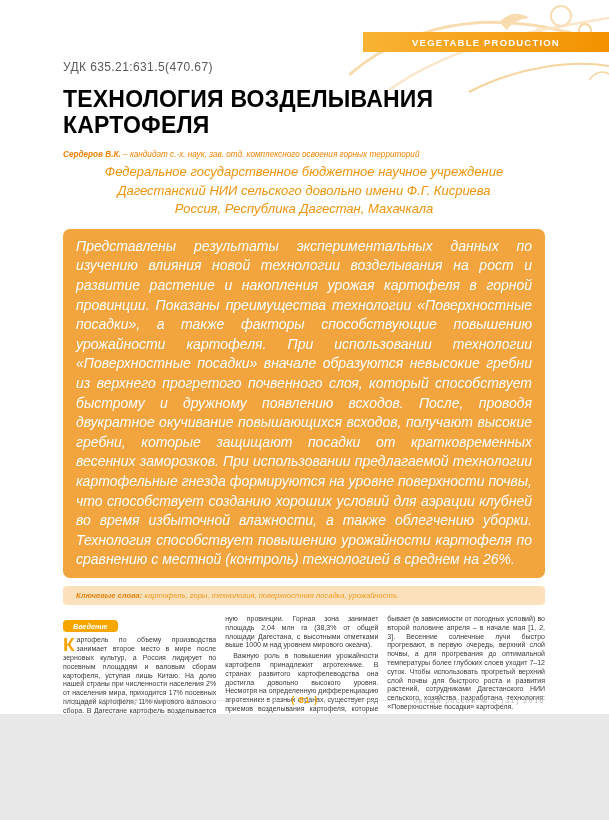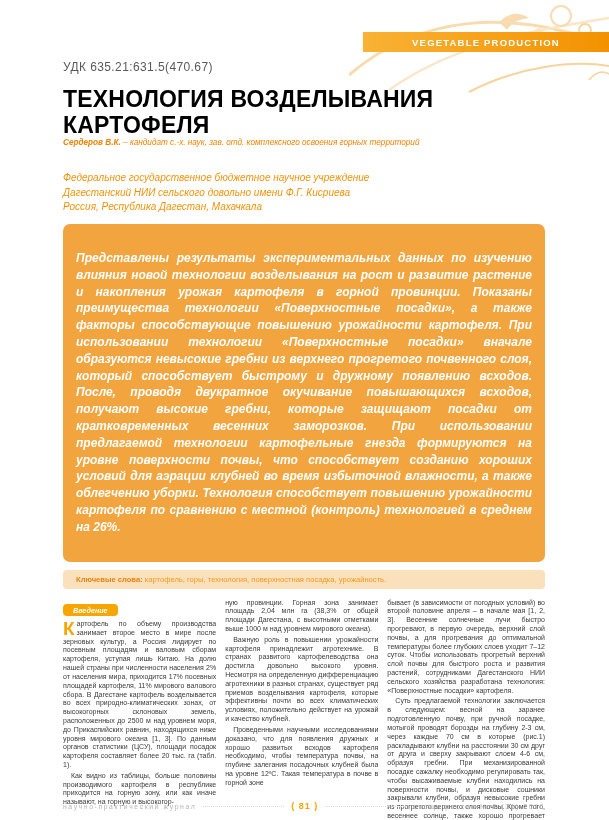--- a/index.html
+++ b/index.html
@@ -1,47 +1,47 @@
 <!DOCTYPE html>
 <html><head>
 <meta charset="utf-8">
 <style>
   * { margin:0; padding:0; box-sizing:border-box; }
   html,body { background:#e8e8e8; }
   .page {
-    position:relative; width:609px; height:820px; margin:0 auto;
+    position:relative; width:609px; height:714px; margin:0 auto;
     background:#ffffff; overflow:hidden;
     font-family:"Liberation Sans", sans-serif; color:#3a3a3a;
   }
   
   .ornament { position:absolute; top:0; right:0; width:260px; height:95px; z-index:0; }
   
   .banner {
     position:absolute; top:32px; right:0; width:246px; height:20px; z-index:2;
     background:linear-gradient(90deg,#f9b234,#f39200);
     color:#fff; font-weight:bold; font-size:9.5px; letter-spacing:1.2px;
     display:flex; align-items:center; justify-content:center;
   }
   .content { position:relative; z-index:1; padding:60px 64px 0 63px; }
   .udc { font-size:12px; color:#5a5a5a; letter-spacing:0.4px; }
   .title {
     margin-top:12px; color:#000000; font-weight:bold;
     font-size:23px; line-height:1.14; letter-spacing:0.2px;
   }
-  .author-line { font-size:8.2px; font-style:italic; color:#ef8200; }
+  .author-line { margin-top:12px; font-size:8.2px; font-style:italic; color:#ef8200; }
   .author-line .aname { font-weight:bold; }
-  .affil { margin-top:24px; font-size:10px; font-style:italic; color:#f0930b; line-height:1.42; }
+  .affil { margin-top:4px; font-size:13px; font-style:italic; color:#f0930b; line-height:1.42;text-align:center; }
   .abstract {
     margin-top:10px; background:#f2a43e; border-radius:7px;
-    padding:26px 13px; color:#ffffff; font-style:italic; font-weight:bold;
-    font-size:12px; line-height:1.4; text-align:justify;
+    padding:8px 13px; color:#ffffff; font-style:italic; font-weight:normal;
+    font-size:14px; line-height:1.4; text-align:justify;
   }
   .keywords {
     margin-top:8px; background:#fbe0bc; border-radius:4px;
-    padding:5px 13px; font-size:7.6px; 
+    padding:5px 13px; font-size:7.6px; font-style:italic;
   }
   .keywords .kw-label { font-weight:bold; color:#e8820c; }
   .keywords .kw-text { color:#f09a1e; }
   
   .bodygrid { display:flex; gap:9px; margin-top:10px; height:382px; }
   .leftwrap { flex:2; display:flex; flex-direction:column; min-width:0; }
   .texts { display:flex; gap:9px; flex:1; min-height:0; overflow:hidden; }
   .col { flex:1; min-width:0; }
   .rightcol { flex:1; min-width:0; overflow:hidden; }
   .para { font-size:7px; line-height:1.26; text-align:justify; text-indent:8px; margin-bottom:2px; }

